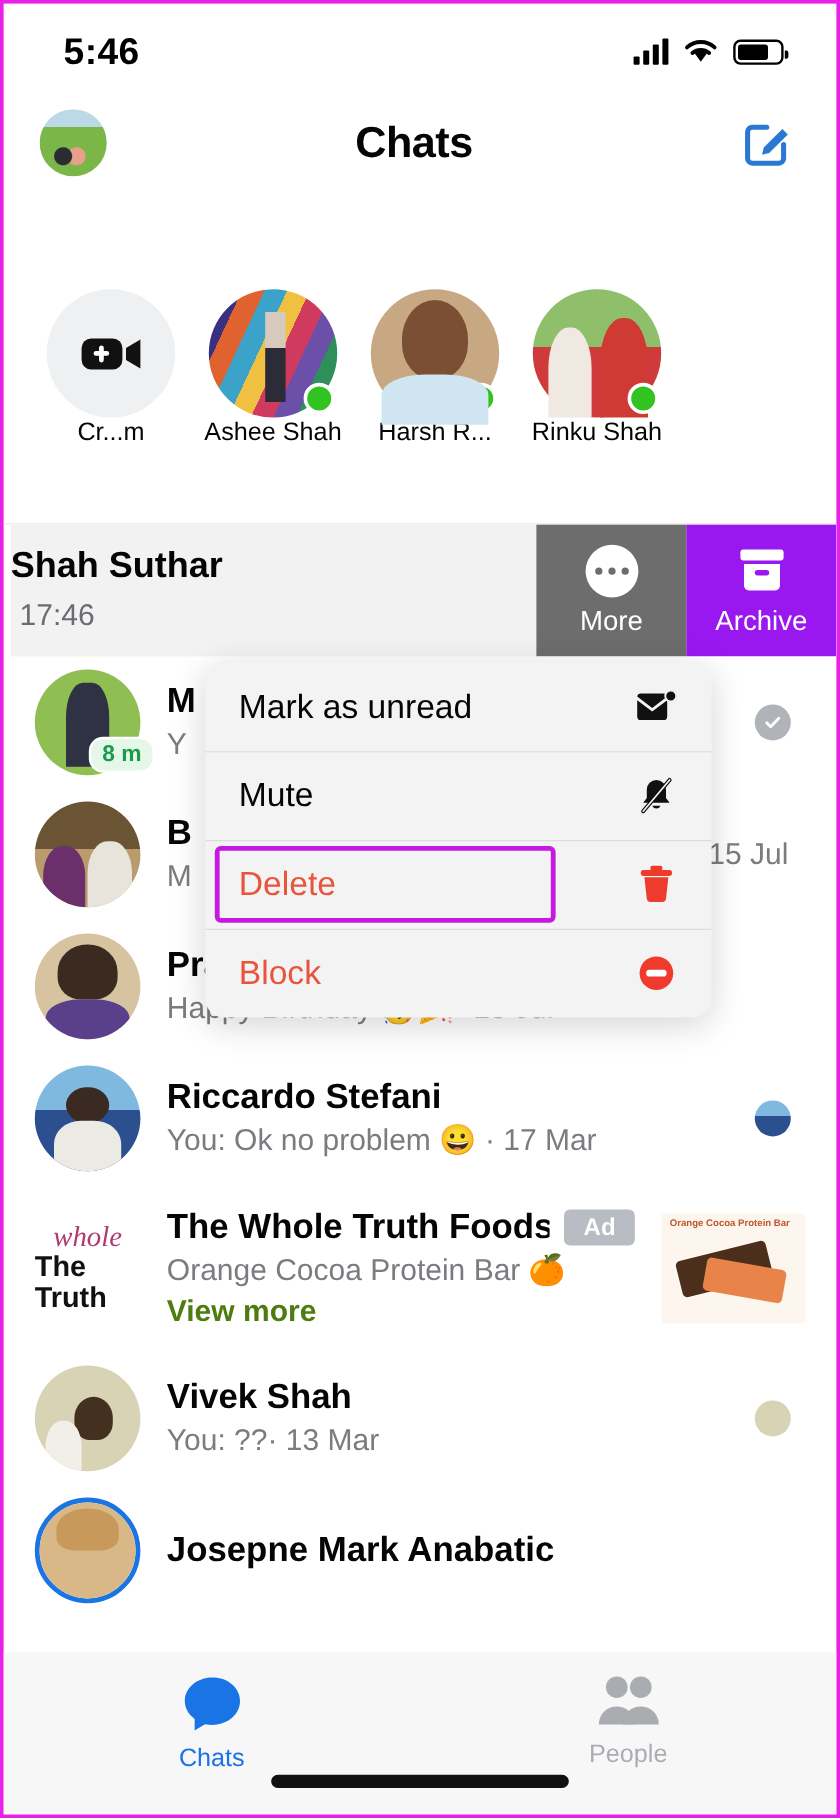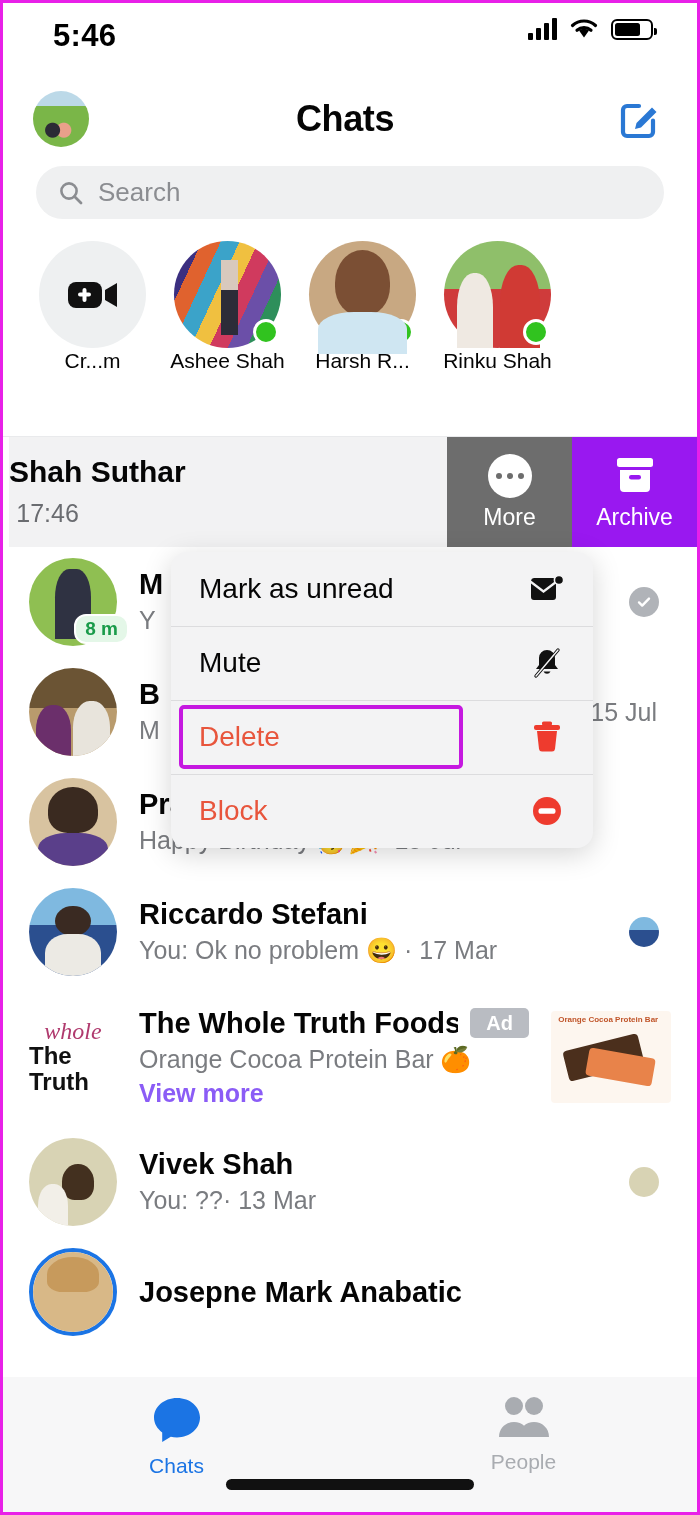--- a/index.html
+++ b/index.html
@@ -12,22 +12,22 @@
   .phone {
     position: relative;
     width: 700px; height: 1515px;
     background: #ffffff;
     border: 3px solid #e820e8;
     overflow: hidden;
   }
 
   
   .statusbar {
-    position: absolute; top: 15px; left: 0; right: 0; height: 72px;
-    display: flex; align-items: flex-start; justify-content: space-between;
+    position: absolute; top: 4px; left: 0; right: 0; height: 72px;
+    display: flex; align-items: center; justify-content: space-between;
     padding: 0 44px 0 50px;
   }
   .status-time { font-size: 31px; font-weight: 600; color: #000; letter-spacing: .3px; }
   .status-right { display: flex; align-items: center; gap: 13px; }
   .signal { display: flex; align-items: flex-end; gap: 3px; height: 22px; }
   .signal i { display: block; width: 5px; background: #000; border-radius: 1px; }
   .signal i:nth-child(1) { height: 7px; }
   .signal i:nth-child(2) { height: 12px; }
   .signal i:nth-child(3) { height: 17px; }
   .signal i:nth-child(4) { height: 22px; }
@@ -169,21 +169,21 @@
     width: 88px; height: 88px; display:flex; flex-direction:column; align-items:center;
     justify-content:center; flex:0 0 auto;
   }
   .ad-logo .w1 { font-family:"Liberation Serif", serif; font-style:italic; font-size:24px; color:#b03a6e; line-height:1;}
   .ad-logo .w2 { font-size:24px; font-weight:700; color:#111; line-height:1.1; }
   .ad-title-line { display:flex; align-items:center; gap:12px; }
   .ad-badge {
     background:#b9bcc2; color:#fff; font-size:20px; font-weight:700;
     border-radius:5px; padding:2px 16px; line-height:1.3;
   }
-  .ad-link { font-size:25px; color:#8b5cf6; font-weight:700; margin-top:4px; }
+  .ad-link { font-size:25px; color:#4d7c0f; font-weight:700; margin-top:4px; }
   .ad-thumb {
     width: 120px; height: 92px; flex:0 0 auto; border-radius:4px; overflow:hidden;
     background: linear-gradient(#fdf6ef 0 100%); position: relative;
   }
   .ad-thumb .bar1 { position:absolute; left:12%; top:34%; width:64%; height:34%;
       background:linear-gradient(#4b2f1c 0 100%); transform: rotate(-14deg); border-radius:4px;}
   .ad-thumb .bar2 { position:absolute; left:30%; top:46%; width:56%; height:30%;
       background:#e8834a; transform: rotate(10deg); border-radius:4px;}
   .ad-thumb .cap { position:absolute; left:6%; top:4%; font-size:8px; color:#c0552a; font-weight:700;}
 
@@ -253,27 +253,20 @@
     <div class="me-avatar"></div>
     <div class="header-title">Chats</div>
     <div class="compose-btn">
       <svg width="46" height="46" viewBox="0 0 46 46">
         <path d="M37 24.5 V36 a4 4 0 0 1-4 4 H11 a4 4 0 0 1-4-4 V14 a4 4 0 0 1 4-4 h12" stroke="#2a78d4" stroke-width="4.2" fill="none" stroke-linecap="round"></path>
         <path d="M20.5 27 L36 11.5 l4.5 4.5 L25 31.5 l-6 1.5 Z" fill="#2a78d4"></path>
       </svg>
     </div>
   </div>
 
-  <div class="searchbar">
-    <svg class="search-icon" viewBox="0 0 26 26">
-      <circle cx="11" cy="11" r="7.6" stroke="#8b8d91" stroke-width="2.6" fill="none"></circle>
-      <line x1="16.5" y1="16.5" x2="23" y2="23" stroke="#8b8d91" stroke-width="2.8" stroke-linecap="round"></line>
-    </svg>
-    <div class="search-text">Search</div>
-  </div>
 
   <div class="stories">
 
     <div class="story">
       <div class="create-circle">
         <svg width="52" height="36" viewBox="0 0 52 36">
           <rect x="1" y="5" width="34" height="26" rx="8" fill="#111"></rect>
           <path d="M38 13 L50 6 V30 L38 23 Z" fill="#111"></path>
           <rect x="15.5" y="11" width="4" height="14" fill="#fff" rx="2"></rect>
           <rect x="11" y="15.5" width="13" height="4" fill="#fff" rx="2"></rect>

